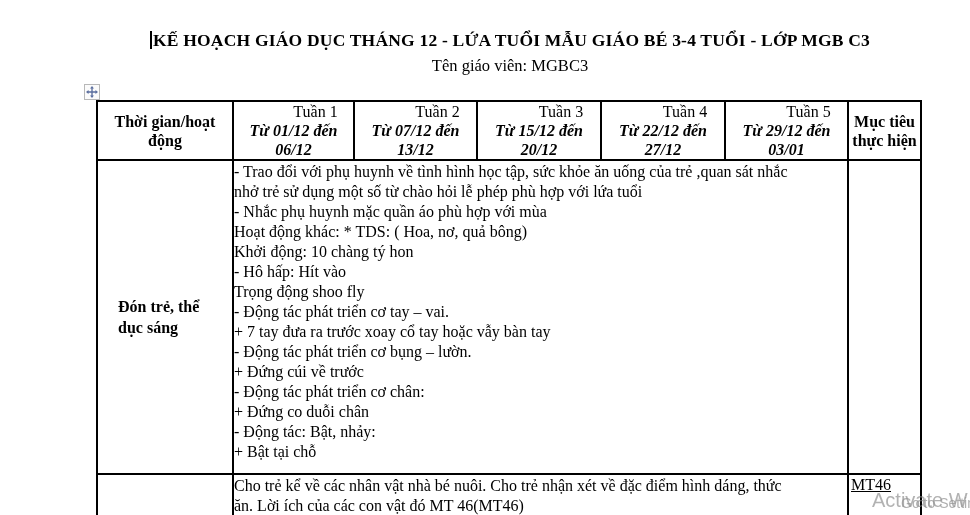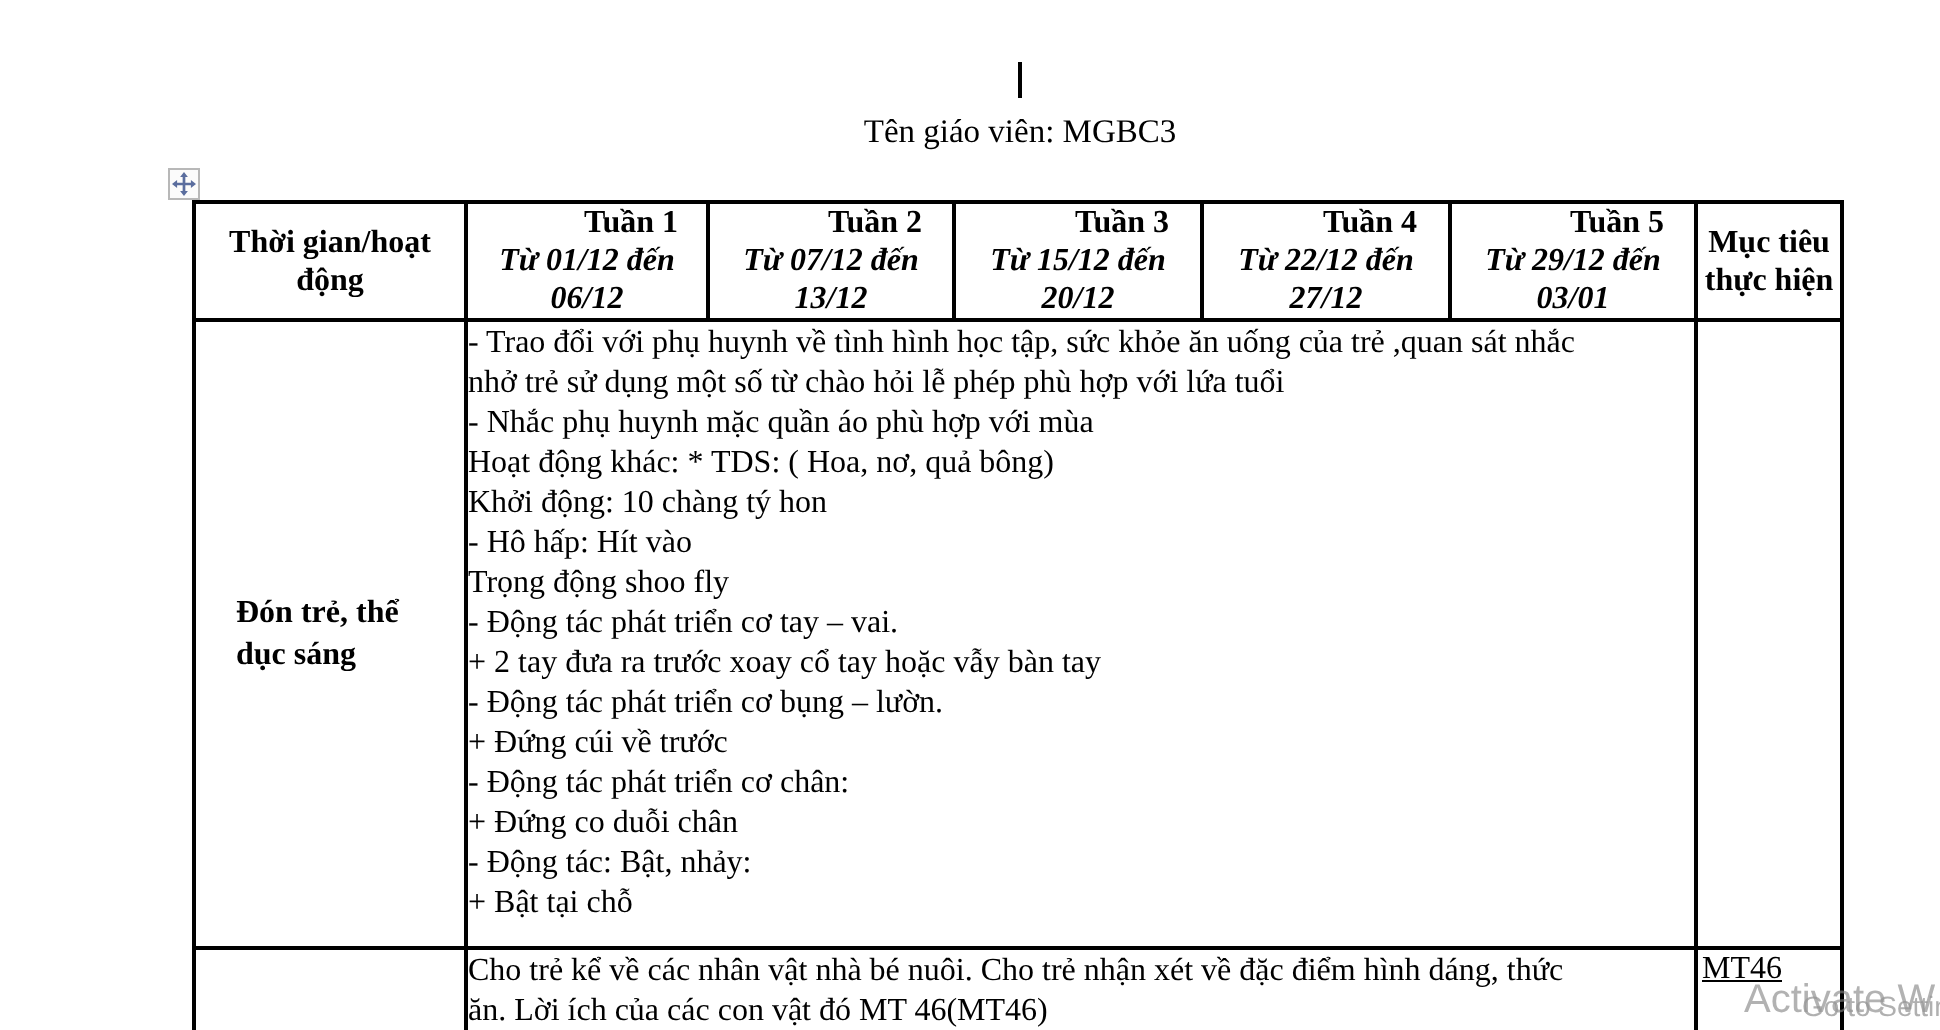--- a/index.html
+++ b/index.html
@@ -24,39 +24,39 @@
   table.plan{
     position:absolute;left:96px;top:100px;
     border-collapse:collapse;table-layout:fixed;width:824px;
   }
   table.plan td,table.plan th{
     border:2px solid #000;box-sizing:border-box;overflow:hidden;
     font-size:16px;padding:0;
   }
   th .hc{font-weight:bold;line-height:19px;padding:1px 2px;}
   .header-row th{height:57px;text-align:center;vertical-align:middle;}
-  .wk-label{font-weight:bold;line-height:19px;padding-left:44px;}
+  .wk-label{font-weight:normal;line-height:19px;padding-left:44px;}
   .wk-range{font-weight:bold;font-style:italic;line-height:19px;}
   .activity-cell{vertical-align:middle;text-align:left;font-weight:bold;padding:1px 20px !important;line-height:21px;}
   .content-cell{vertical-align:top;padding:1px 0 !important;}
   .content-cell .line{line-height:20px;white-space:nowrap;}
   .target-cell{vertical-align:top;padding:1px 2px !important;}
   .target-cell .mt-code{text-decoration:underline;}
   tr.body-row-1 td{height:314px;}
   tr.body-row-2 td{height:90px;}
   
   .watermark{position:absolute;font-family:"Liberation Sans","DejaVu Sans",sans-serif;pointer-events:none;}
   .wm1{left:872px;top:489px;font-size:20px;color:rgba(130,130,130,.62);white-space:nowrap;}
   .wm2{left:901px;top:495px;font-size:14px;color:rgba(150,150,150,.75);white-space:nowrap;}
 </style>
 </head>
 <body>
 
 <div class="title-wrap">
-  <div class="title-line1"><span class="caret"></span></div>
+  <div class="title-line1"><span class="caret"></span><span>KẾ HOẠCH GIÁO DỤC THÁNG 12 - LỨA TUỔI MẪU GIÁO BÉ 3-4 TUỔI - LỚP MGB C3</span></div>
   <div class="title-line2">Tên giáo viên: MGBC3</div>
 </div>
 
 <div class="move-handle">
   <svg width="12" height="12" viewBox="0 0 16 16">
     <path d="M8 0 L10.6 3.4 H8.9 V7.1 H12.6 V5.4 L16 8 L12.6 10.6 V8.9 H8.9 V12.6 H10.6 L8 16 L5.4 12.6 H7.1 V8.9 H3.4 V10.6 L0 8 L3.4 5.4 V7.1 H7.1 V3.4 H5.4 Z" fill="#5a6d9e"></path>
   </svg>
 </div>
 
 <table class="plan">
@@ -110,21 +110,21 @@
     </td>
     <td class="content-cell" colspan="5">
       <div class="line">- Trao đổi với phụ huynh về tình hình học tập, sức khỏe ăn uống của trẻ ,quan sát nhắc</div>
       <div class="line">nhở trẻ sử dụng một số từ chào hỏi lễ phép phù hợp với lứa tuổi</div>
       <div class="line">- Nhắc phụ huynh mặc quần áo phù hợp với mùa</div>
       <div class="line">Hoạt động khác: * TDS: ( Hoa, nơ, quả bông)</div>
       <div class="line">Khởi động: 10 chàng tý hon</div>
       <div class="line">- Hô hấp: Hít vào</div>
       <div class="line">Trọng động shoo fly</div>
       <div class="line">- Động tác phát triển cơ tay – vai.</div>
-      <div class="line">+ 2 tay đưa ra trước xoay cổ tay hoặc vẫy bàn tay</div>
+      <div class="line">+ 7 tay đưa ra trước xoay cổ tay hoặc vẫy bàn tay</div>
       <div class="line">- Động tác phát triển cơ bụng – lườn.</div>
       <div class="line">+ Đứng cúi về trước</div>
       <div class="line">- Động tác phát triển cơ chân:</div>
       <div class="line">+ Đứng co duỗi chân</div>
       <div class="line">- Động tác: Bật, nhảy:</div>
       <div class="line">+ Bật tại chỗ</div>
     </td>
     <td class="target-cell"></td>
   </tr>
 

